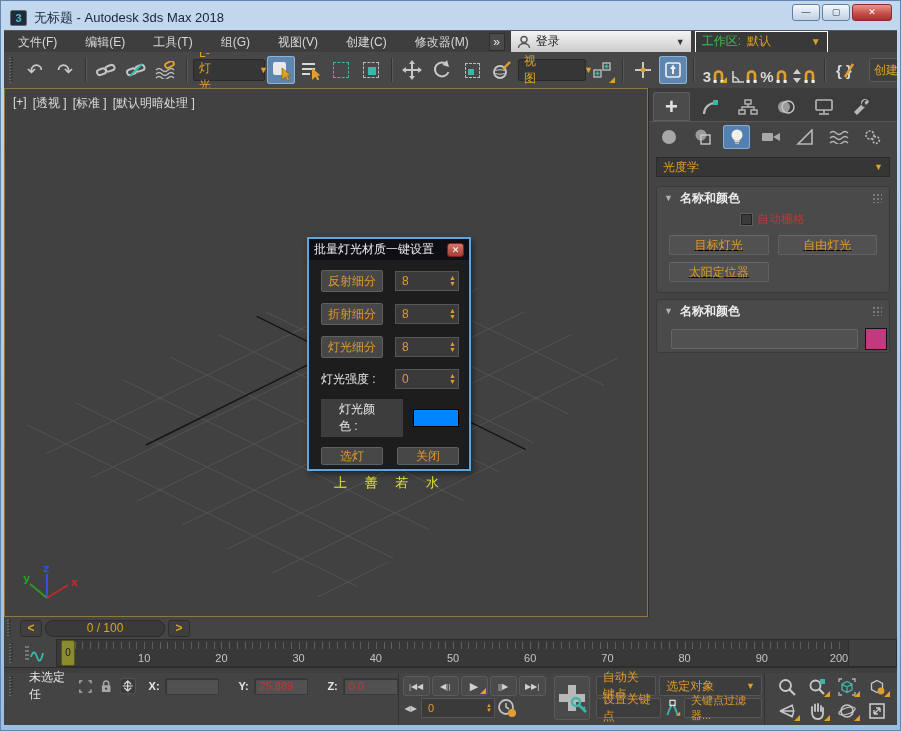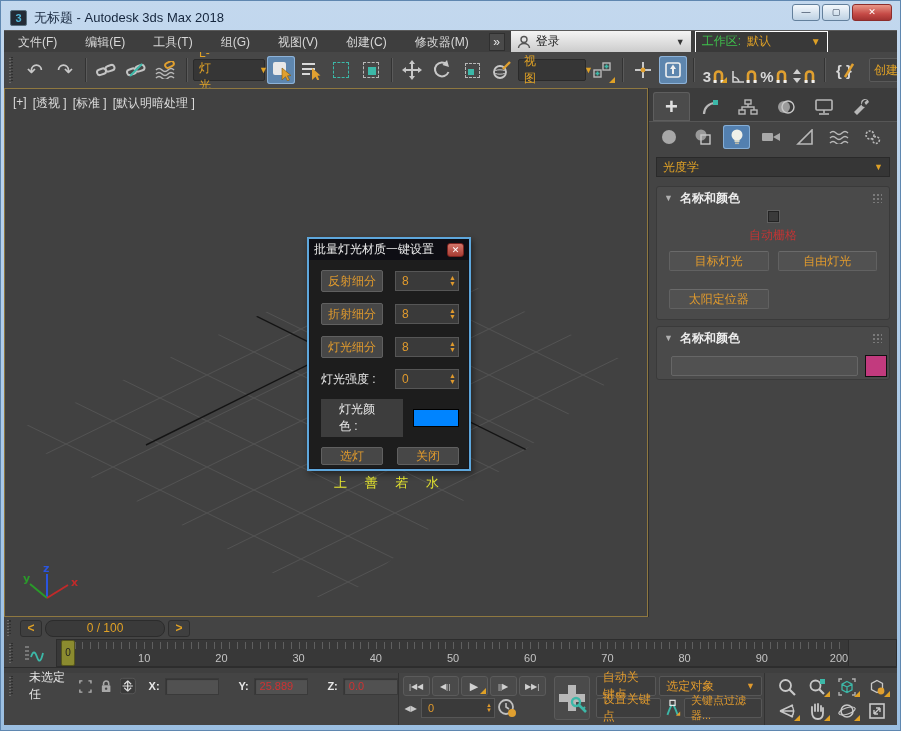--- a/index.html
+++ b/index.html
@@ -70,24 +70,24 @@
 .cats{height:30px;display:flex;align-items:center;padding:0 6px;gap:7px;}
 .cat{width:27px;height:24px;display:flex;align-items:center;justify-content:center;border-radius:3px;}
 .cat.active{background:#5380b0;box-shadow:inset 0 0 0 1px #85aed6;}
 .pnl-dd{margin:5px 7px 6px 7px;height:20px;background:#363636;border:1px solid #2a2a2a;display:flex;align-items:center;color:#dfa126;padding:0 6px;}
 .pnl-dd .caret{margin-left:auto;color:#dfa126;font-size:9px;}
 .rollout{margin:3px 7px;background:#4a4a4a;border:1px solid #3a3a3a;border-radius:3px;}
 .ro-head{height:22px;display:flex;align-items:center;padding:0 7px;color:#ececec;font-weight:bold;}
 .ro-head .tri{color:#b0b0b0;font-size:9px;margin-right:7px;font-weight:normal;}
 .ro-grip{margin-left:auto;width:10px;height:10px;background:radial-gradient(#7a7a7a 1px,transparent 1.2px);background-size:4px 4px;}
 .ro-body{padding:2px 10px 10px 10px;}
-.autogrid{display:flex;align-items:center;justify-content:center;gap:5px;margin-bottom:7px;flex-direction:column;}
+.autogrid{display:flex;align-items:center;justify-content:center;gap:5px;margin-bottom:7px;}
 .checkbox{width:11px;height:11px;background:#3a3a3a;border:1px solid #222;box-shadow:0 0 0 1px #5e5e5e;}
 .autogrid span{color:#c03535;}
-.obj-grid{display:grid;grid-template-columns:1fr 1fr;gap:18px 9px;padding:0 2px;}
+.obj-grid{display:grid;grid-template-columns:1fr 1fr;gap:7px 9px;padding:0 2px;text-decoration:underline;}
 .pbtn{height:20px;background:#515151;border:1px solid #616161;border-top-color:#6a6a6a;border-radius:2px;color:#e09a2d;display:flex;align-items:center;justify-content:center;}
 .name-row{display:flex;align-items:center;gap:7px;padding:6px 2px 2px 14px;}
 .name-input{flex:1;height:20px;background:#515151;border:1px solid #666;border-radius:2px;}
 .obj-swatch{width:22px;height:22px;border:1px solid #111;}
 
 .tl-counter{height:22px;background:#444;margin:0 4px;display:flex;align-items:center;gap:3px;}
 .tl-arrow{width:22px;height:17px;background:#3f3f3f;border:1px solid #2e2e2e;border-radius:3px;color:#dfa126;text-align:center;line-height:15px;font-weight:bold;}
 .tl-field{width:120px;height:17px;background:#3a3a3a;border:1px solid #2c2c2c;border-radius:8px;color:#dfa126;text-align:center;line-height:15px;}
 .ruler-row{height:28px;margin:0 4px;display:flex;background:#444;}
 .ruler-left{width:52px;display:flex;align-items:center;gap:4px;padding-left:2px;}

